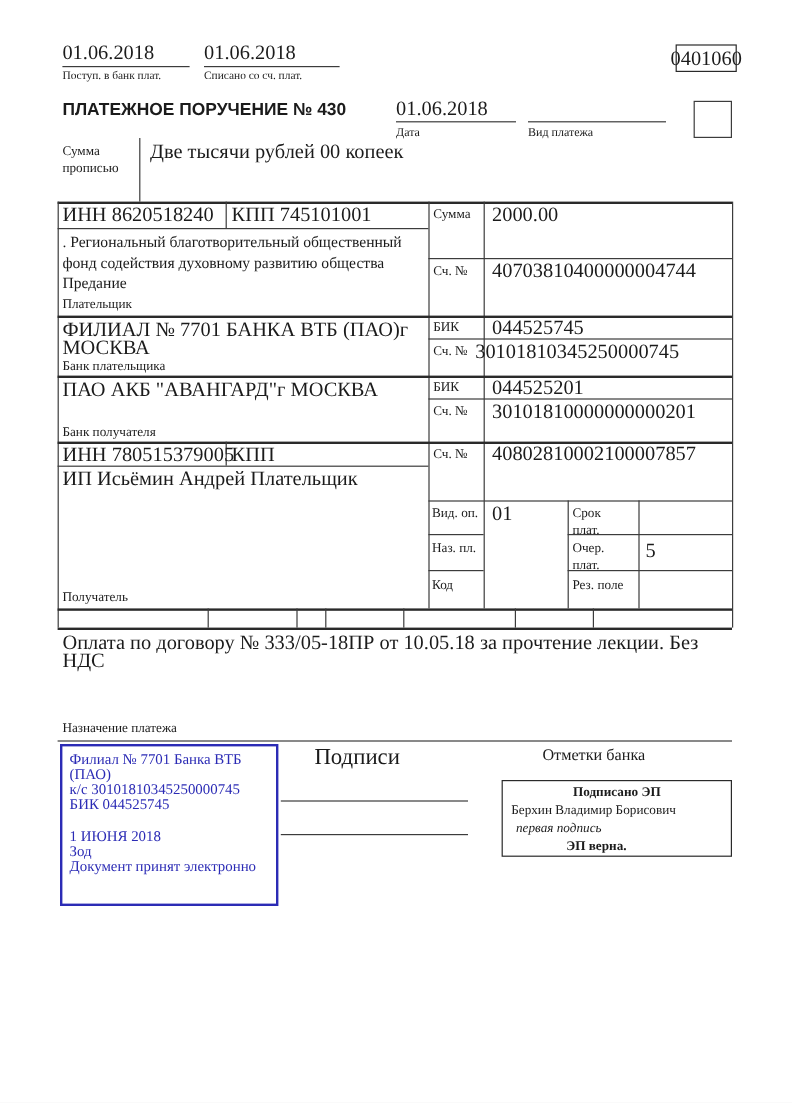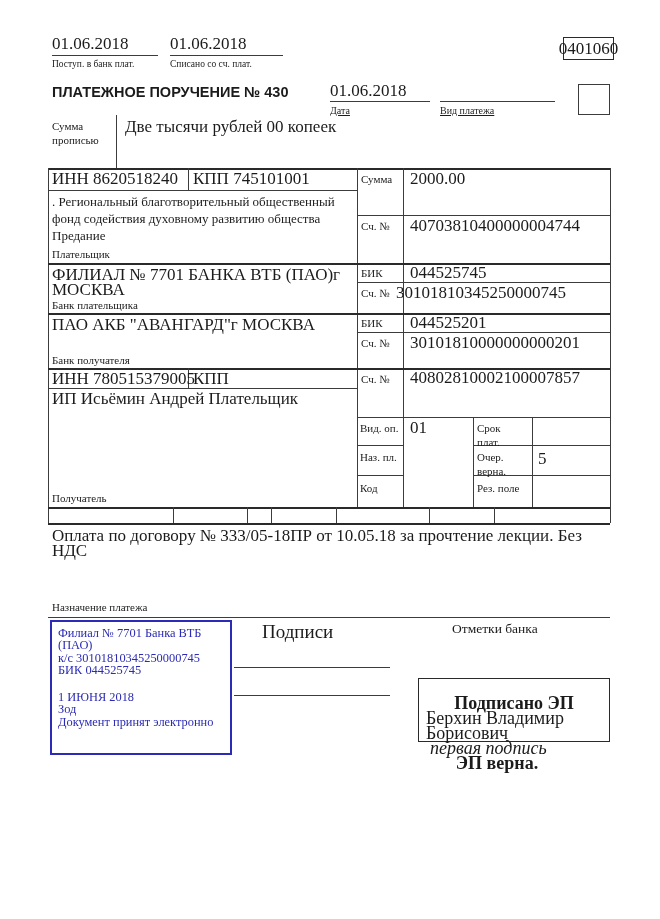--- a/index.html
+++ b/index.html
@@ -10,33 +10,33 @@
   }
   .abs{position:absolute;}
   
   .hl{position:absolute;height:0;border-top:1px solid #3c3c3c;}
   .hl2{position:absolute;height:0;border-top:2px solid #2a2a2a;}
   .vl{position:absolute;width:0;border-left:1px solid #3c3c3c;}
   
   .t13{font-size:17px;line-height:15px;}
   .t13w{font-size:13px;line-height:17px;}
   .t12{font-size:11px;line-height:14px;}
-  .lbl10{font-size:10px;line-height:11px;text-decoration:underline;}
+  .lbl10{font-size:10px;line-height:11px;}
   .lbl9{font-size:9.5px;line-height:10px;}
   .title{font-family:"Liberation Sans","DejaVu Sans",sans-serif;font-weight:bold;font-size:14.5px;}
   .boxed{border:1.5px solid #2a2a2a;display:flex;align-items:center;justify-content:center;}
   
   .stamp{
     border:2px solid var(--stamp-blue,#2b2bb5);color:var(--stamp-blue,#2b2bb5);
     padding:5px 6px;font-size:12.4px;line-height:12.3px;box-sizing:border-box;
   }
   .stamp .gap15{margin-top:15px;}
   .stamp .gap18{margin-top:18px;}
   
-  .esign{border:1.5px solid #2a2a2a;box-sizing:border-box;font-size:18px;line-height:15px;padding-top:17px;margin-top:28px;}
+  .esign{border:1.5px solid #2a2a2a;box-sizing:border-box;font-size:11px;line-height:15px;padding-top:2px;}
   .esign .c{text-align:center;font-weight:bold;}
   .esign .n{padding-left:7px;}
   .esign .i{padding-left:11px;font-style:italic;}
   .esign .v{text-align:center;font-weight:bold;padding-right:34px;}
 </style>
 </head>
 <body>
 
 <div class="page">
 
@@ -127,21 +127,21 @@
   <div class="abs t13" style="left:52px;top:371px;">ИНН 780515379005</div>
   <div class="abs t13" style="left:193px;top:371px;">КПП</div>
   <div class="abs t12" style="left:361px;top:372px;">Сч. №</div>
   <div class="abs t13" style="left:410px;top:370px;">40802810002100007857</div>
   <div class="abs t13" style="left:52px;top:391px;width:300px;">ИП Исьёмин Андрей Плательщик</div>
 
   <div class="abs t12" style="left:360px;top:421px;white-space:nowrap;">Вид. оп.</div>
   <div class="abs t13" style="left:410px;top:420px;">01</div>
   <div class="abs t12" style="left:477px;top:421px;width:42px;">Срок плат.</div>
   <div class="abs t12" style="left:360px;top:450px;">Наз. пл.</div>
-  <div class="abs t12" style="left:477px;top:450px;width:44px;">Очер. верна.</div>
+  <div class="abs t12" style="left:477px;top:450px;width:44px;">Очер. плат.</div>
   <div class="abs t13" style="left:538px;top:451px;">5</div>
   <div class="abs t12" style="left:360px;top:481px;">Код</div>
   <div class="abs t12" style="left:477px;top:481px;width:56px;">Рез. поле</div>
   <div class="abs t12" style="left:52px;top:491px;">Получатель</div>
 
   <div class="abs t13" style="left:52px;top:528px;width:540px;">Оплата по договору № 333/05-18ПР от 10.05.18 за прочтение лекции. Без НДС</div>
   <div class="abs t12" style="left:52px;top:600px;">Назначение платежа</div>
   <div class="hl" style="left:48px;top:617px;width:562px;"></div>
 
   <div class="abs stamp" style="left:50px;top:620px;width:182px;height:135px;">

